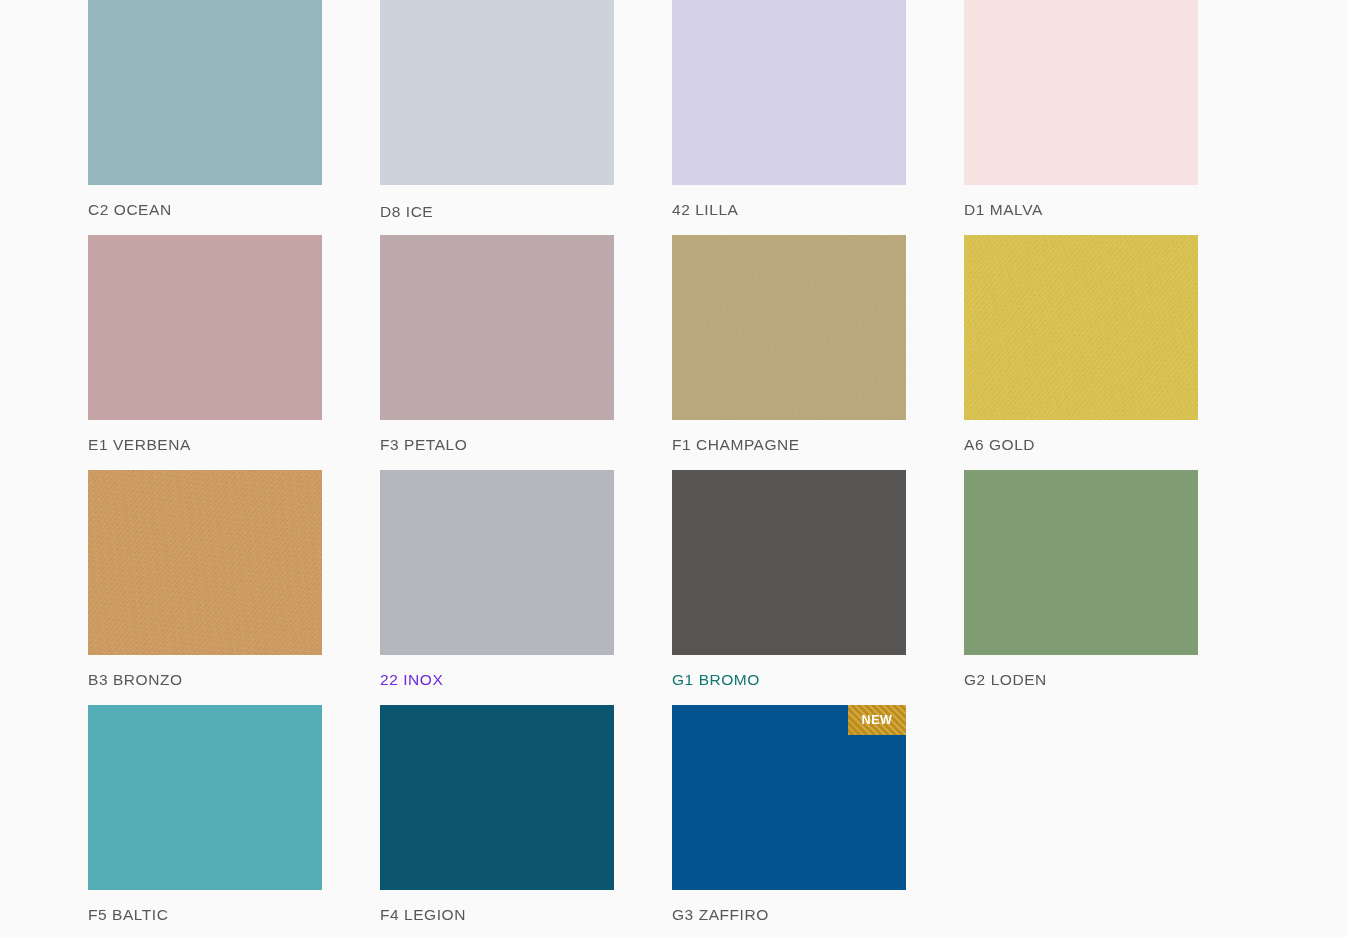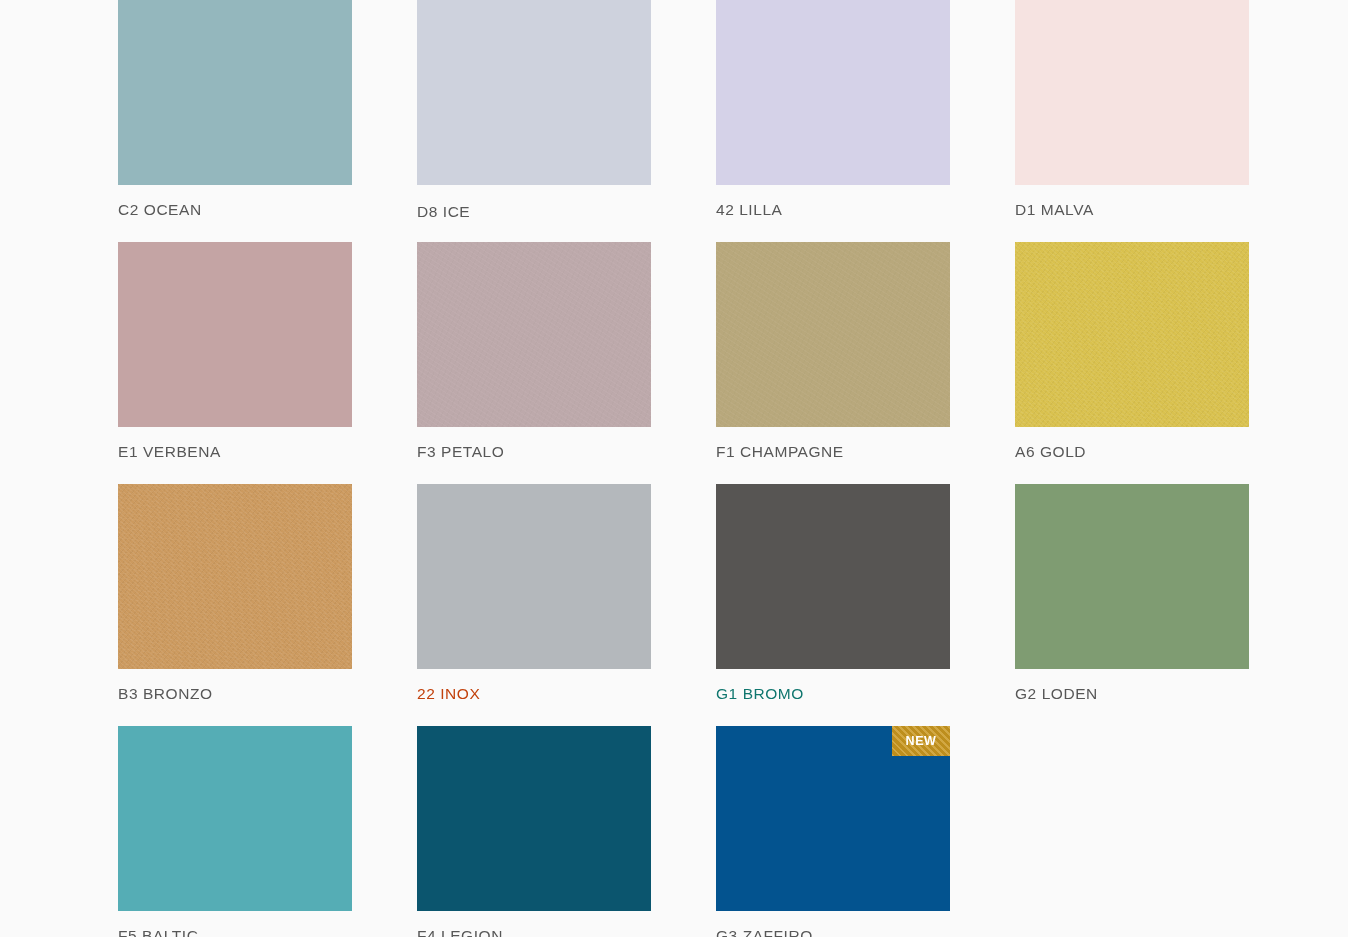--- a/index.html
+++ b/index.html
@@ -15,23 +15,22 @@
   #swatch-grid {
     position: relative;
     width: 1348px;
     height: 937px;
     background: #fafafa;
     display: grid;
     grid-template-columns: repeat(4, 292px);
     grid-auto-rows: 235px;
     column-gap: 0px;
     row-gap: 0px;
-    padding-left: 118px;
+    padding-left: 88px;
     box-sizing: border-box;
-    gap: 7px;
   }
 
   .swatch-cell {
     position: relative;
     width: 292px;
     height: 235px;
     box-sizing: border-box;
   }
 
   .swatch-chip {
@@ -134,21 +133,21 @@
     <div class="swatch-cell">
       <div class="swatch-chip grain" style="background-color: rgb(217, 193, 78);"></div>
       <div class="swatch-label" style="color: rgb(87, 87, 87);">A6 GOLD</div>
     </div>
     <div class="swatch-cell">
       <div class="swatch-chip grain" style="background-color: rgb(204, 154, 95);"></div>
       <div class="swatch-label" style="color: rgb(87, 87, 87);">B3 BRONZO</div>
     </div>
     <div class="swatch-cell">
       <div class="swatch-chip" style="background-color: rgb(180, 184, 188);"></div>
-      <div class="swatch-label" style="color: #c2410c;">22 INOX</div>
+      <div class="swatch-label" style="color: #6d28d9;">22 INOX</div>
     </div>
     <div class="swatch-cell">
       <div class="swatch-chip" style="background-color: rgb(87, 85, 83);"></div>
       <div class="swatch-label" style="color: #0f766e;">G1 BROMO</div>
     </div>
     <div class="swatch-cell">
       <div class="swatch-chip" style="background-color: rgb(127, 156, 114);"></div>
       <div class="swatch-label" style="color: rgb(87, 87, 87);">G2 LODEN</div>
     </div>
     <div class="swatch-cell">

